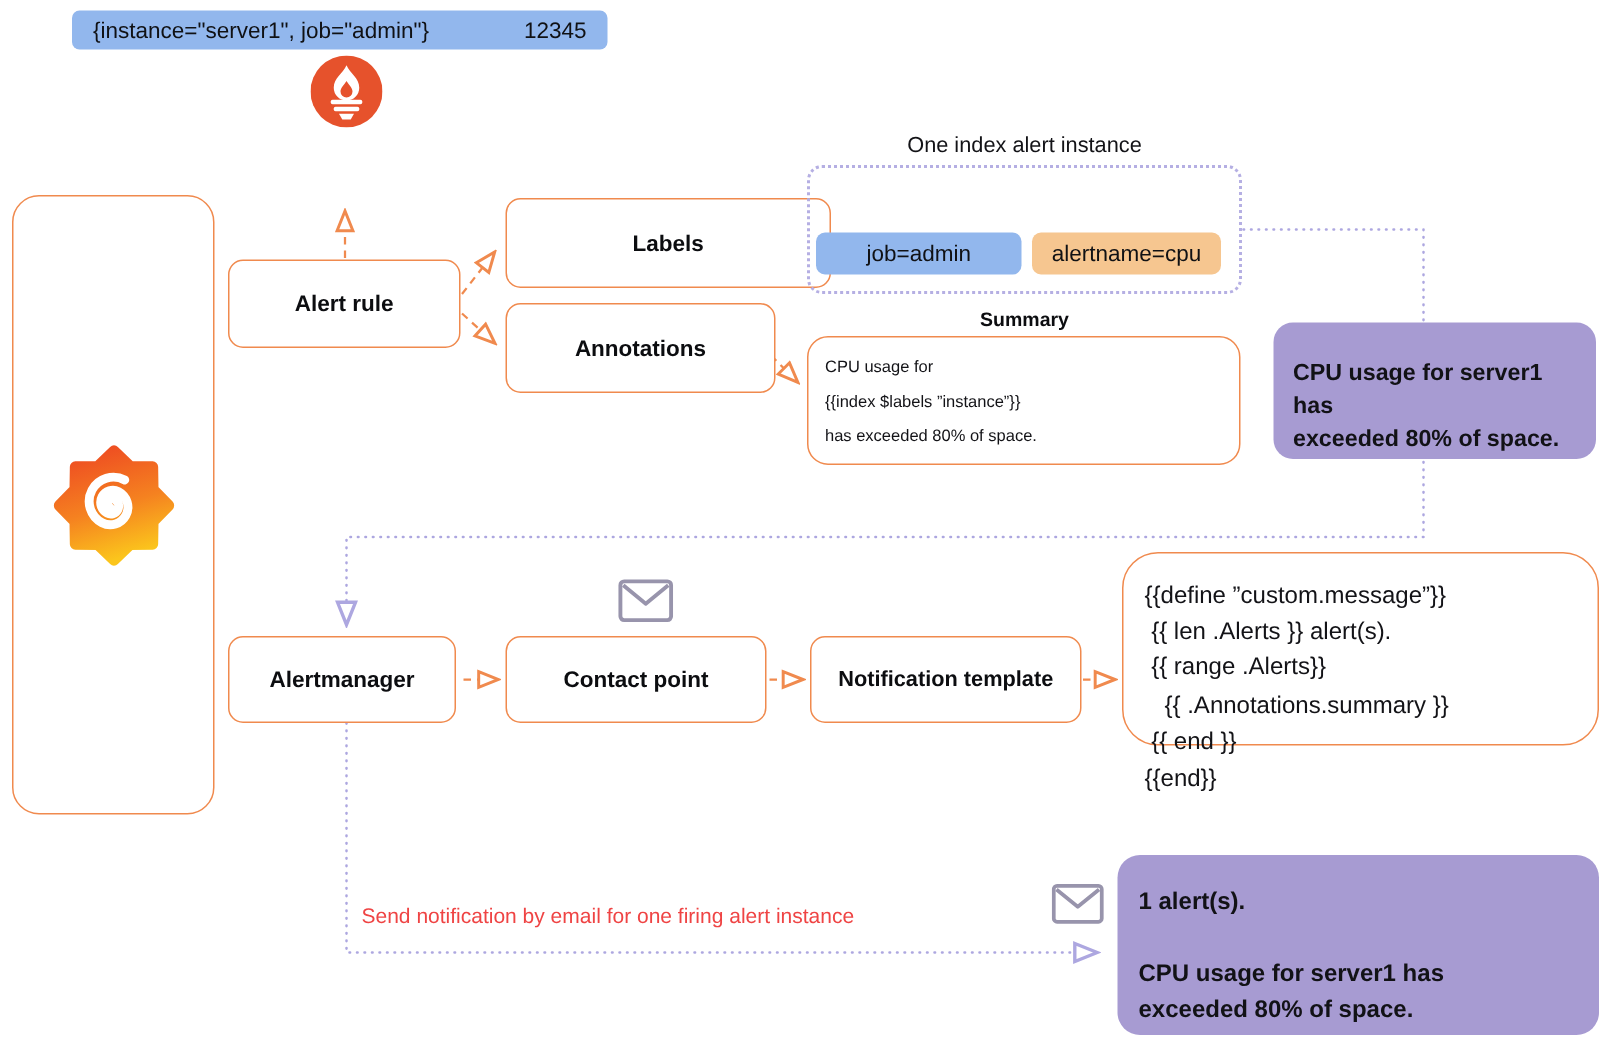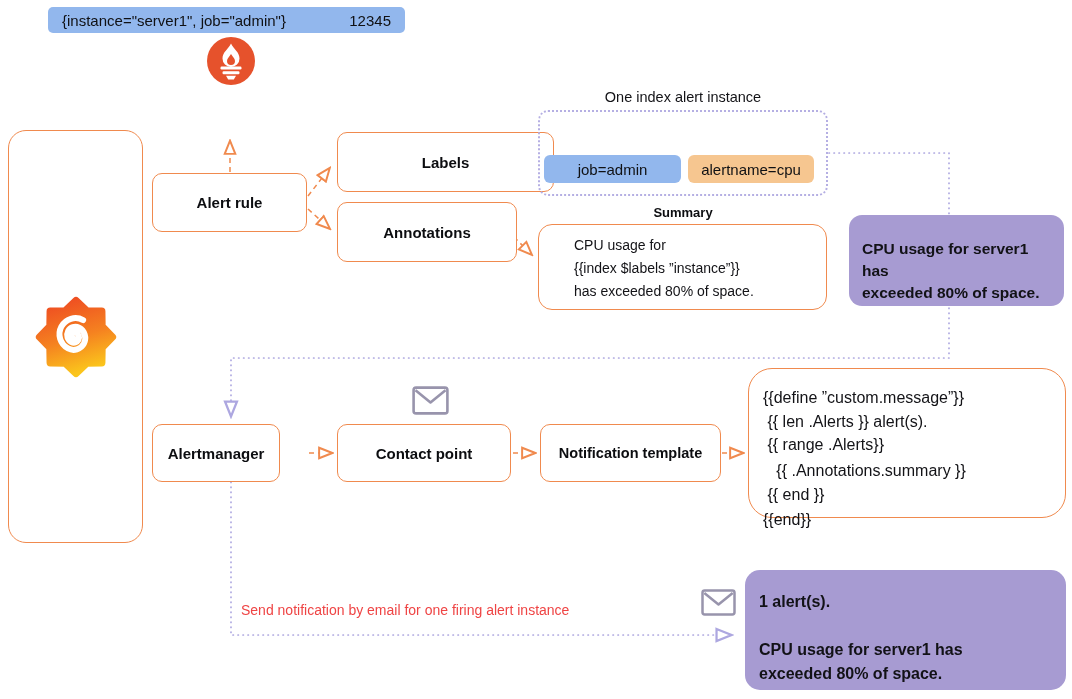--- a/index.html
+++ b/index.html
@@ -23,21 +23,21 @@
     font-size: 15px; color: #101114;
   }
   .badge.blue { background: #92B7ED; }
   .badge.orangebg { background: #F6C690; }
   .purplebox {
     position: absolute; z-index: 2; background: #A79BD2; border-radius: 13px;
     font-weight: bold; font-size: 15.5px; color: #121216; line-height: 22px;
   }
   .dottedbox { position: absolute; z-index: 2; border-radius: 10px; }
   .codeline { white-space: pre; font-size: 16px; line-height: 23.5px; color: #131317; }
-  .sumline { white-space: pre; font-size: 14px; line-height: 23px; color: #131317; margin-left: 24px; }
+  .sumline { white-space: pre; font-size: 11px; line-height: 23px; color: #131317; }
 </style>
 </head>
 <body>
 
 <div id="canvas">
 
   <svg class="overlay" width="1072" height="699" viewBox="0 0 1072 699">
     <defs>
       <marker id="mo" viewBox="0 0 10 8" refX="8" refY="4" markerWidth="11" markerHeight="9" orient="auto">
         <path d="M0.8 0.8 L8.8 4 L0.8 7.2 Z" fill="#ffffff" stroke="#F08A4E" stroke-width="1.2"></path>
@@ -126,39 +126,39 @@
             <stop offset="0.55" stop-color="#F58220"></stop>
             <stop offset="1" stop-color="#FBC51C"></stop>
           </linearGradient>
         </defs>
         <polygon points="50,8 63,20.6 81.1,20.9 81.4,39 94,52 81.4,65 81.1,83.1 63,83.4 50,96 37,83.4 18.9,83.1 18.6,65 6,52 18.6,39 18.9,20.9 37,20.6" fill="url(#gg)" stroke="url(#gg)" stroke-width="9" stroke-linejoin="round"></polygon>
         <path d="M53 54 a3.8 3.8 0 0 1 -7.6 0 a6.3 6.3 0 0 1 12.6 0 a9.8 9.8 0 0 1 -19.6 0 a14.2 14.2 0 0 1 28.4 0 a19.5 19.5 0 0 1 -39 0" fill="none" stroke="#ffffff" stroke-width="7.2" stroke-linecap="round" transform="rotate(118 50 52)"></path>
       </svg>
     </span>
   </div>
 
-  <div class="node" style="left:152px; top:424px; width:128px; height:58px;">
+  <div class="node" style="left:152px; top:424px; width:152px; height:58px;">
     <span>Alertmanager</span>
   </div>
 
   <div class="abs" style="left:412px; top:386px; z-index:2;">
     <svg width="37" height="29" viewBox="0 0 37 29">
       <rect x="1.6" y="1.6" width="33.8" height="25.8" rx="2.5" fill="#ffffff" stroke="#9894AC" stroke-width="2.6"></rect>
       <path d="M3.5 4.2 L18.5 16.5 L33.5 4.2" fill="none" stroke="#9894AC" stroke-width="2.6" stroke-linejoin="round"></path>
     </svg>
   </div>
   <div class="node" style="left:337px; top:424px; width:174px; height:58px;">
     <span>Contact point</span>
   </div>
 
   <div class="node" style="left:540px; top:424px; width:181px; height:58px; font-size:14.5px;">
     <span>Notification template</span>
   </div>
 
-  <div class="node" style="left:748px; top:368px; width:318px; height:150px; border-radius:24px;
+  <div class="node" style="left:748px; top:368px; width:318px; height:129px; border-radius:24px;
               font-weight:normal; align-items:flex-start; justify-content:flex-start;
               flex-direction:column; padding:17px 8px 0 14px;">
     <div class="codeline">{{define ”custom.message”}}</div>
     <div class="codeline"> {{ len .Alerts }} alert(s).</div>
     <div class="codeline"> {{ range .Alerts}}</div>
     <div class="codeline" style="margin-top:2px;">   {{ .Annotations.summary }}</div>
     <div class="codeline" style="margin-top:1px;"> {{ end }}</div>
     <div class="codeline" style="margin-top:1px;">{{end}}</div>
   </div>
 

